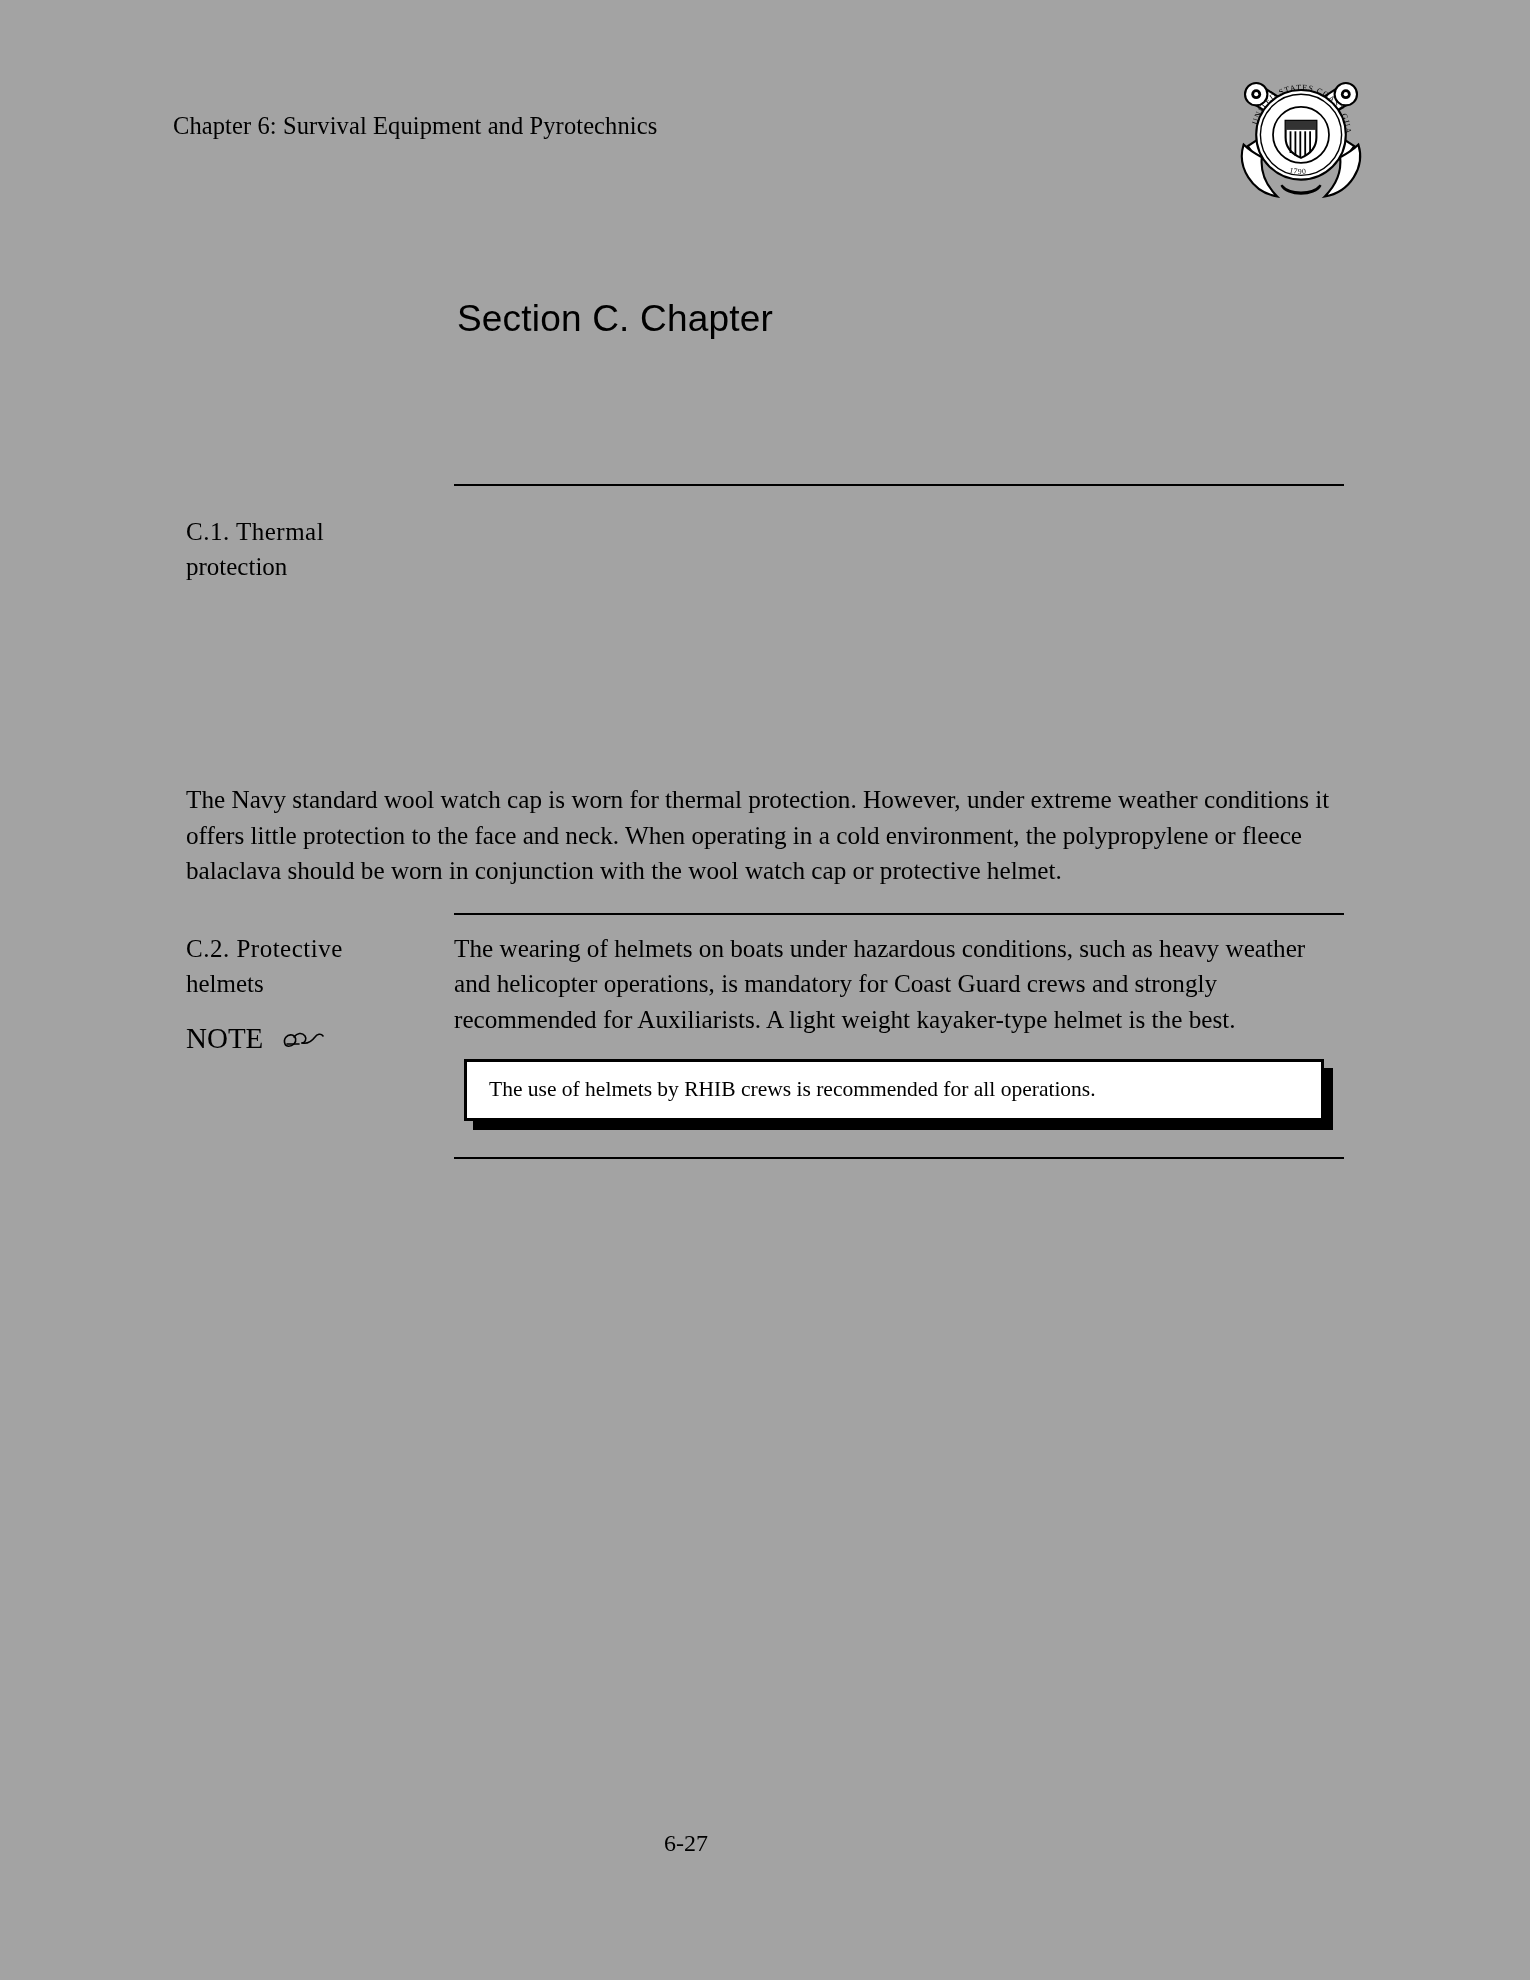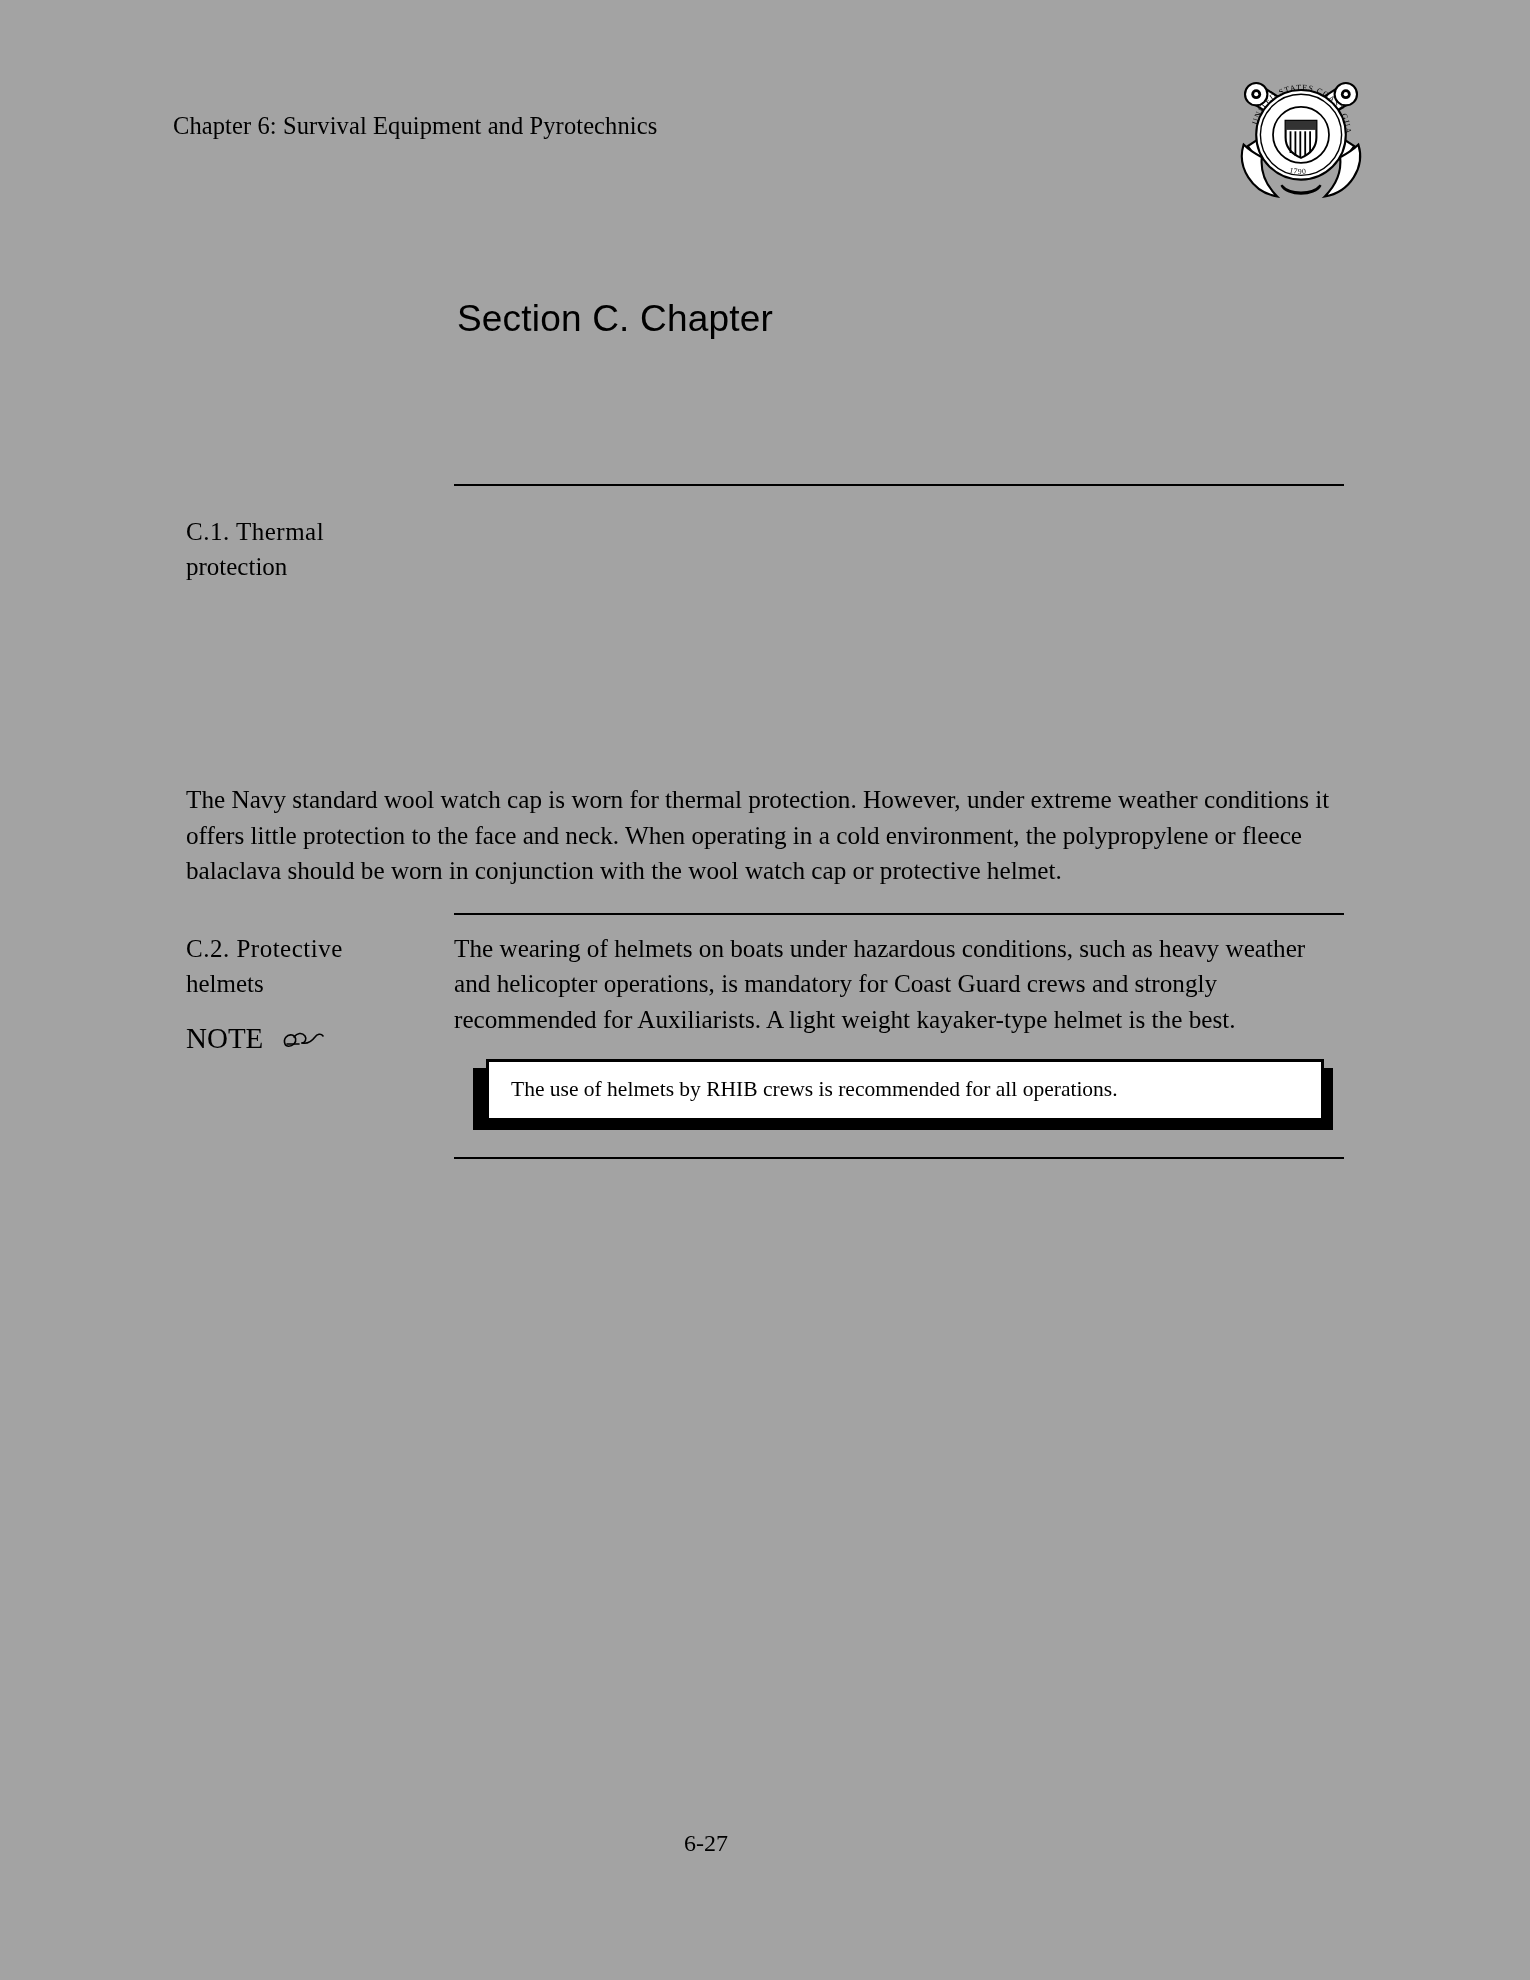--- a/index.html
+++ b/index.html
@@ -142,36 +142,34 @@
     height: 100%;
     background: #000000;
   }
   .note-box {
     position: relative;
     border: 3px solid #000000;
     background: #ffffff;
     box-sizing: border-box;
     padding: 13px 16px 15px 22px;
     min-height: 52px;
-    margin-left: 22px;
   }
   .note-text {
     font-family: "Liberation Serif", "DejaVu Serif", serif;
     font-size: 21.5px;
     line-height: 28px;
   }
   .page-number {
     position: absolute;
     bottom: 123px;
     left: 0;
     width: 1372px;
     text-align: center;
     font-family: "Liberation Serif", "DejaVu Serif", serif;
     font-size: 24px;
-    margin-left: 20px;
   }
 </style>
 </head>
 <body>
 
 <div class="page">
 
   <div class="page-header">
     <div class="chapter-title">Chapter 6:  Survival Equipment and Pyrotechnics</div>
 

